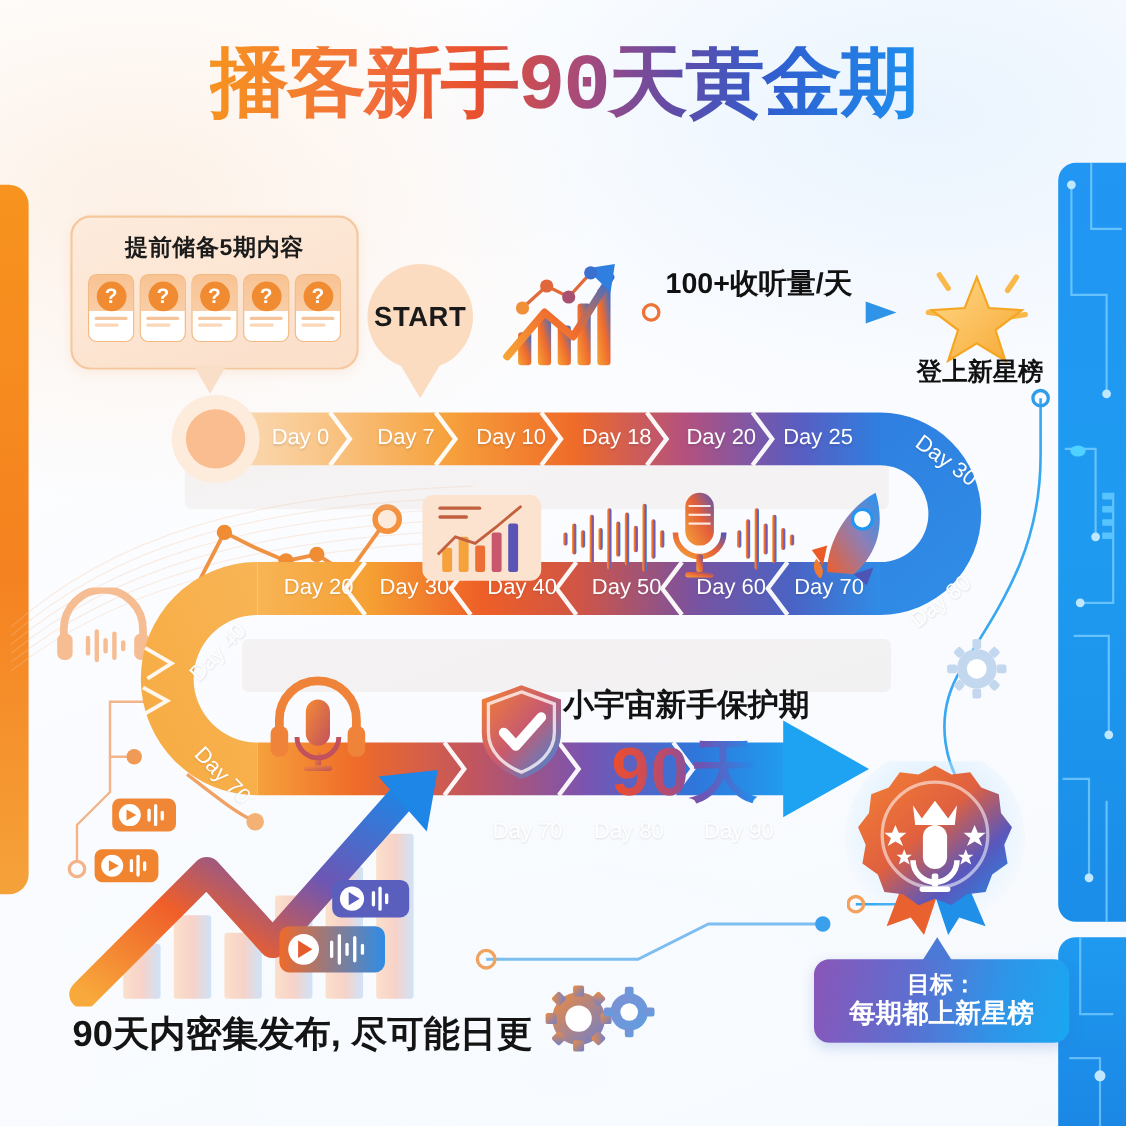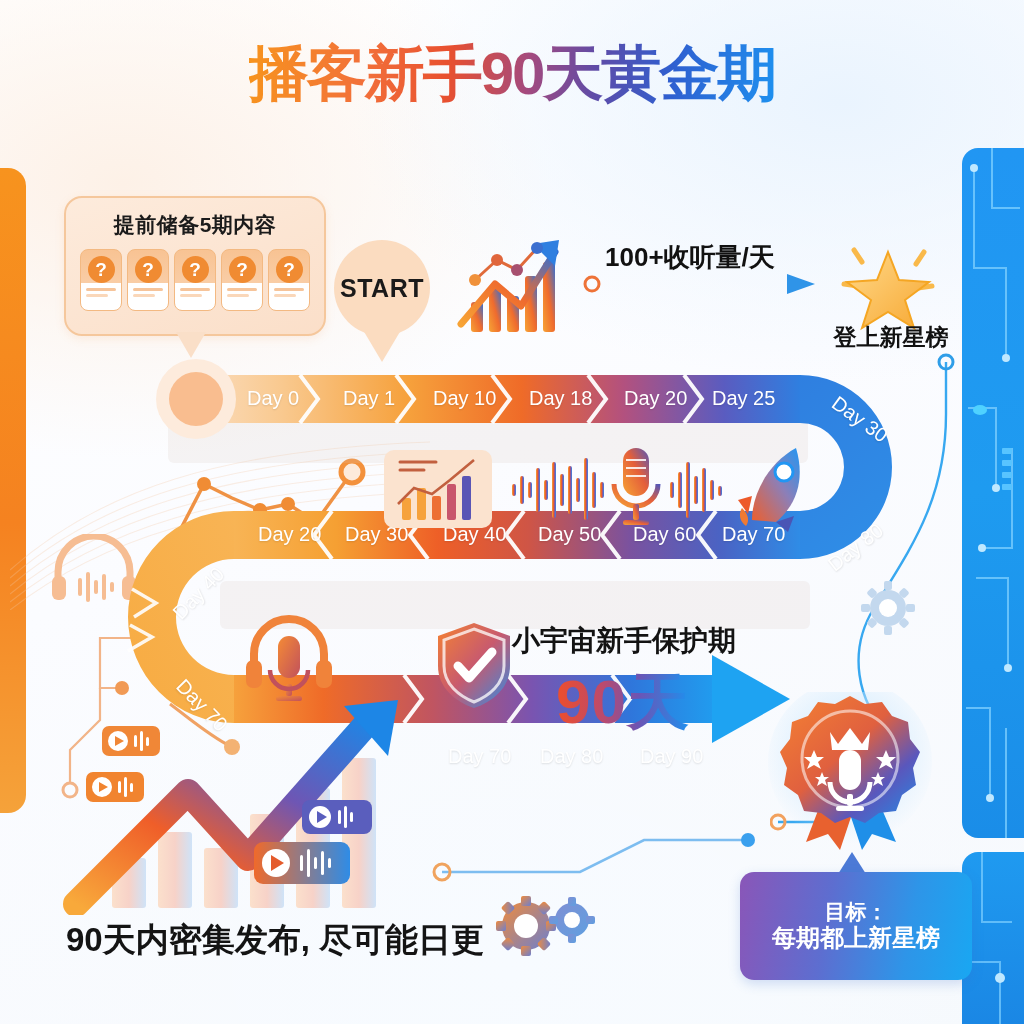--- a/index.html
+++ b/index.html
@@ -34,22 +34,22 @@
     background:linear-gradient(180deg,#1f9af0 0%,#1a86e4 100%);
     border-radius:16px 0 0 0;
     overflow:hidden;
   }
   .edge-right svg, .edge-right-2 svg { position:absolute; inset:0; }
 
   
   .title-wrap { position:absolute; left:0; top:42px; width:1024px; text-align:center; }
   .title {
     display:inline-block;
-    font-size:60px; line-height:1.05; font-weight:bold; letter-spacing:-2px;
-    font-family:Liberation Sans, sans-serif;
+    font-size:72px; line-height:1.05; font-weight:bold; letter-spacing:-2px;
+    font-family:Liberation Mono, monospace;
     background:linear-gradient(95deg,#f7941e 0%,#f2703a 22%,#e8502f 38%,#a44a7e 53%,#5e4ca8 66%,#2f5fd0 80%,#1e90ef 100%);
     -webkit-background-clip:text; background-clip:text; color:transparent;
     -webkit-text-fill-color:transparent;
   }
 
   
   .callout-store {
     position:absolute; left:64px; top:196px; width:262px; height:140px;
     background:linear-gradient(160deg,#fdebdc 0%,#fbdfc9 100%);
     border:2px solid #f5c79c; border-radius:18px;
@@ -139,21 +139,21 @@
     -webkit-background-clip:text; background-clip:text;
     color:transparent; -webkit-text-fill-color:transparent;
     white-space:nowrap;
   }
 
   
   .badge-medal { position:absolute; left:766px; top:692px; width:168px; height:160px; }
 
   
   .goal-box {
-    position:absolute; left:740px; top:872px; width:232px; height:108px;
+    position:absolute; left:740px; top:872px; width:232px; height:76px;
     border-radius:14px;
     background:linear-gradient(100deg,#8a56b8 0%,#5d6ed0 38%,#2e95e8 72%,#19a7f2 100%);
     box-shadow:0 4px 12px rgba(60,110,200,.22);
     display:flex; flex-direction:column; align-items:center; justify-content:center;
   }
   .goal-box .g1 { color:#fff; font-size:21px; font-weight:bold; line-height:1.15; }
   .goal-box .g2 { color:#fff; font-size:24px; font-weight:bold; line-height:1.2; }
   .goal-tail {
     position:absolute; left:838px; top:852px; width:0; height:0;
     border-left:14px solid transparent; border-right:14px solid transparent;
@@ -474,21 +474,21 @@
       <path d="M712 300 L790 344 L712 388 Z" fill="#1ea3f2"></path>
       <g stroke="#ffffff" stroke-width="4" fill="none" opacity=".95">
         <path d="M404 320 L422 344 L404 368"></path>
         <path d="M508 320 L526 344 L508 368"></path>
         <path d="M612 320 L630 344 L612 368"></path>
       </g>
     </g>
   </svg>
 
   <div class="chev-label" style="left:247px; top:387px;">Day 0</div>
-  <div class="chev-label" style="left:343px; top:387px;">Day 1</div>
+  <div class="chev-label" style="left:343px; top:387px;">Day 7</div>
   <div class="chev-label" style="left:433px; top:387px;">Day 10</div>
   <div class="chev-label" style="left:529px; top:387px;">Day 18</div>
   <div class="chev-label" style="left:624px; top:387px;">Day 20</div>
   <div class="chev-label" style="left:712px; top:387px;">Day 25</div>
   <div class="chev-label rot30" style="left:828px; top:408px;">Day 30</div>
 
   <div class="chev-label" style="left:258px; top:523px;">Day 20</div>
   <div class="chev-label" style="left:345px; top:523px;">Day 30</div>
   <div class="chev-label" style="left:443px; top:523px;">Day 40</div>
   <div class="chev-label" style="left:538px; top:523px;">Day 50</div>

